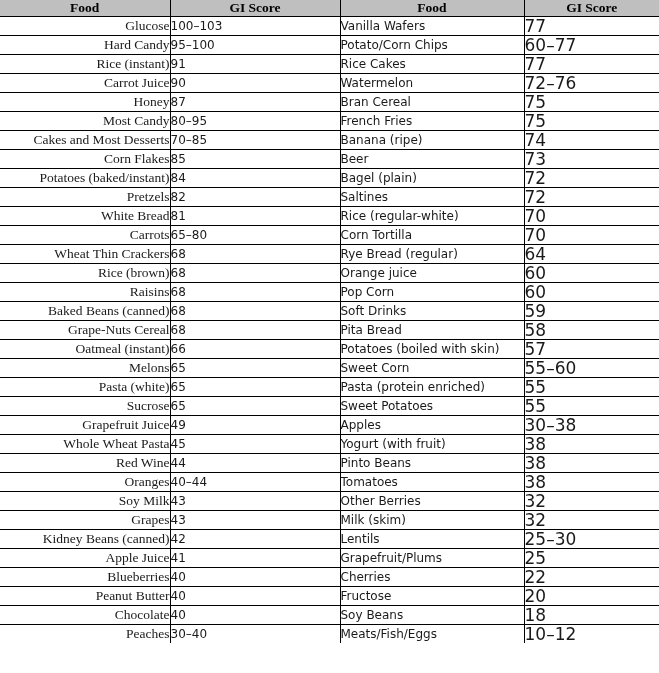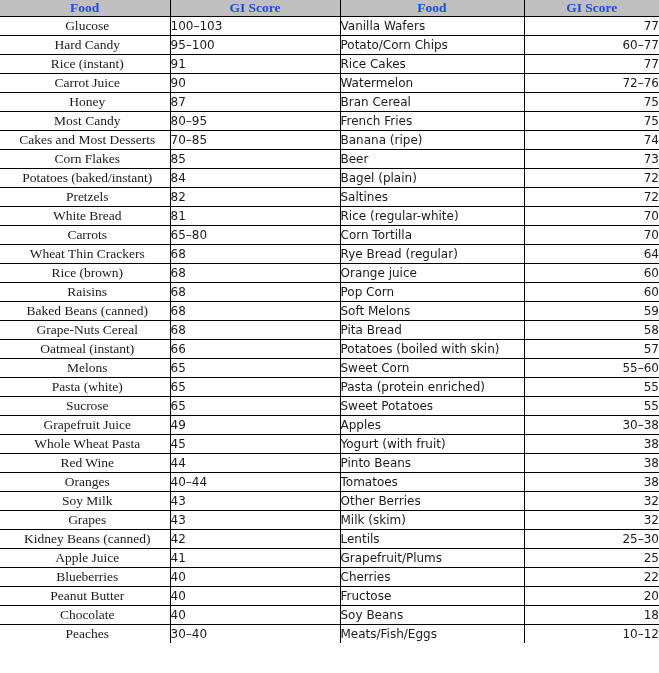--- a/index.html
+++ b/index.html
@@ -41,52 +41,52 @@
   
   .gi-table thead th {
     background: #bfbfbf;
     height: 16px;
     line-height: 16px;
     font-family: "Liberation Serif", serif;
     font-weight: bold;
     font-size: 13.5px;
     text-align: center;
     border-bottom: 1.6px solid #000;
-    color: #1d4ed8;
+    color: #000000;
   }
   .gi-table thead th.hdr-food-left   { border-right: 1.4px solid #000; }
   .gi-table thead th.hdr-score-left  { border-right: 1.4px solid #000; }
   .gi-table thead th.hdr-food-right  { border-right: 1.4px solid #000; }
 
   
   .gi-table tbody td {
     border-bottom: 1.4px solid #000;
   }
   .gi-table tbody td.food-left {
     font-family: "Liberation Serif", serif;
-    text-align: center;
+    text-align: right;
     padding-left: 5px;
     border-right: 1.4px solid #000;
   }
   .gi-table tbody td.score-left {
     font-family: "DejaVu Sans", sans-serif;
     font-size: 12px;
     text-align: left;
     border-right: 1.4px solid #000;
   }
   .gi-table tbody td.food-right {
     font-family: "DejaVu Sans", sans-serif;
     font-size: 12px;
     text-align: left;
     border-right: 1.4px solid #000;
   }
   .gi-table tbody td.score-right {
     font-family: "DejaVu Sans", sans-serif;
-    font-size: 12px;
-    text-align: right;
+    font-size: 17px;
+    text-align: left;
   }
 
   .gi-table tbody tr:last-child td {
     border-bottom: none;
   }
 </style>
 </head>
 <body>
 
 <table class="gi-table">
@@ -191,21 +191,21 @@
       </tr>
       <tr>
         <td class="food-left">Raisins</td>
         <td class="score-left">68</td>
         <td class="food-right">Pop Corn</td>
         <td class="score-right">60</td>
       </tr>
       <tr>
         <td class="food-left">Baked Beans (canned)</td>
         <td class="score-left">68</td>
-        <td class="food-right">Soft Melons</td>
+        <td class="food-right">Soft Drinks</td>
         <td class="score-right">59</td>
       </tr>
       <tr>
         <td class="food-left">Grape-Nuts Cereal</td>
         <td class="score-left">68</td>
         <td class="food-right">Pita Bread</td>
         <td class="score-right">58</td>
       </tr>
       <tr>
         <td class="food-left">Oatmeal (instant)</td>

